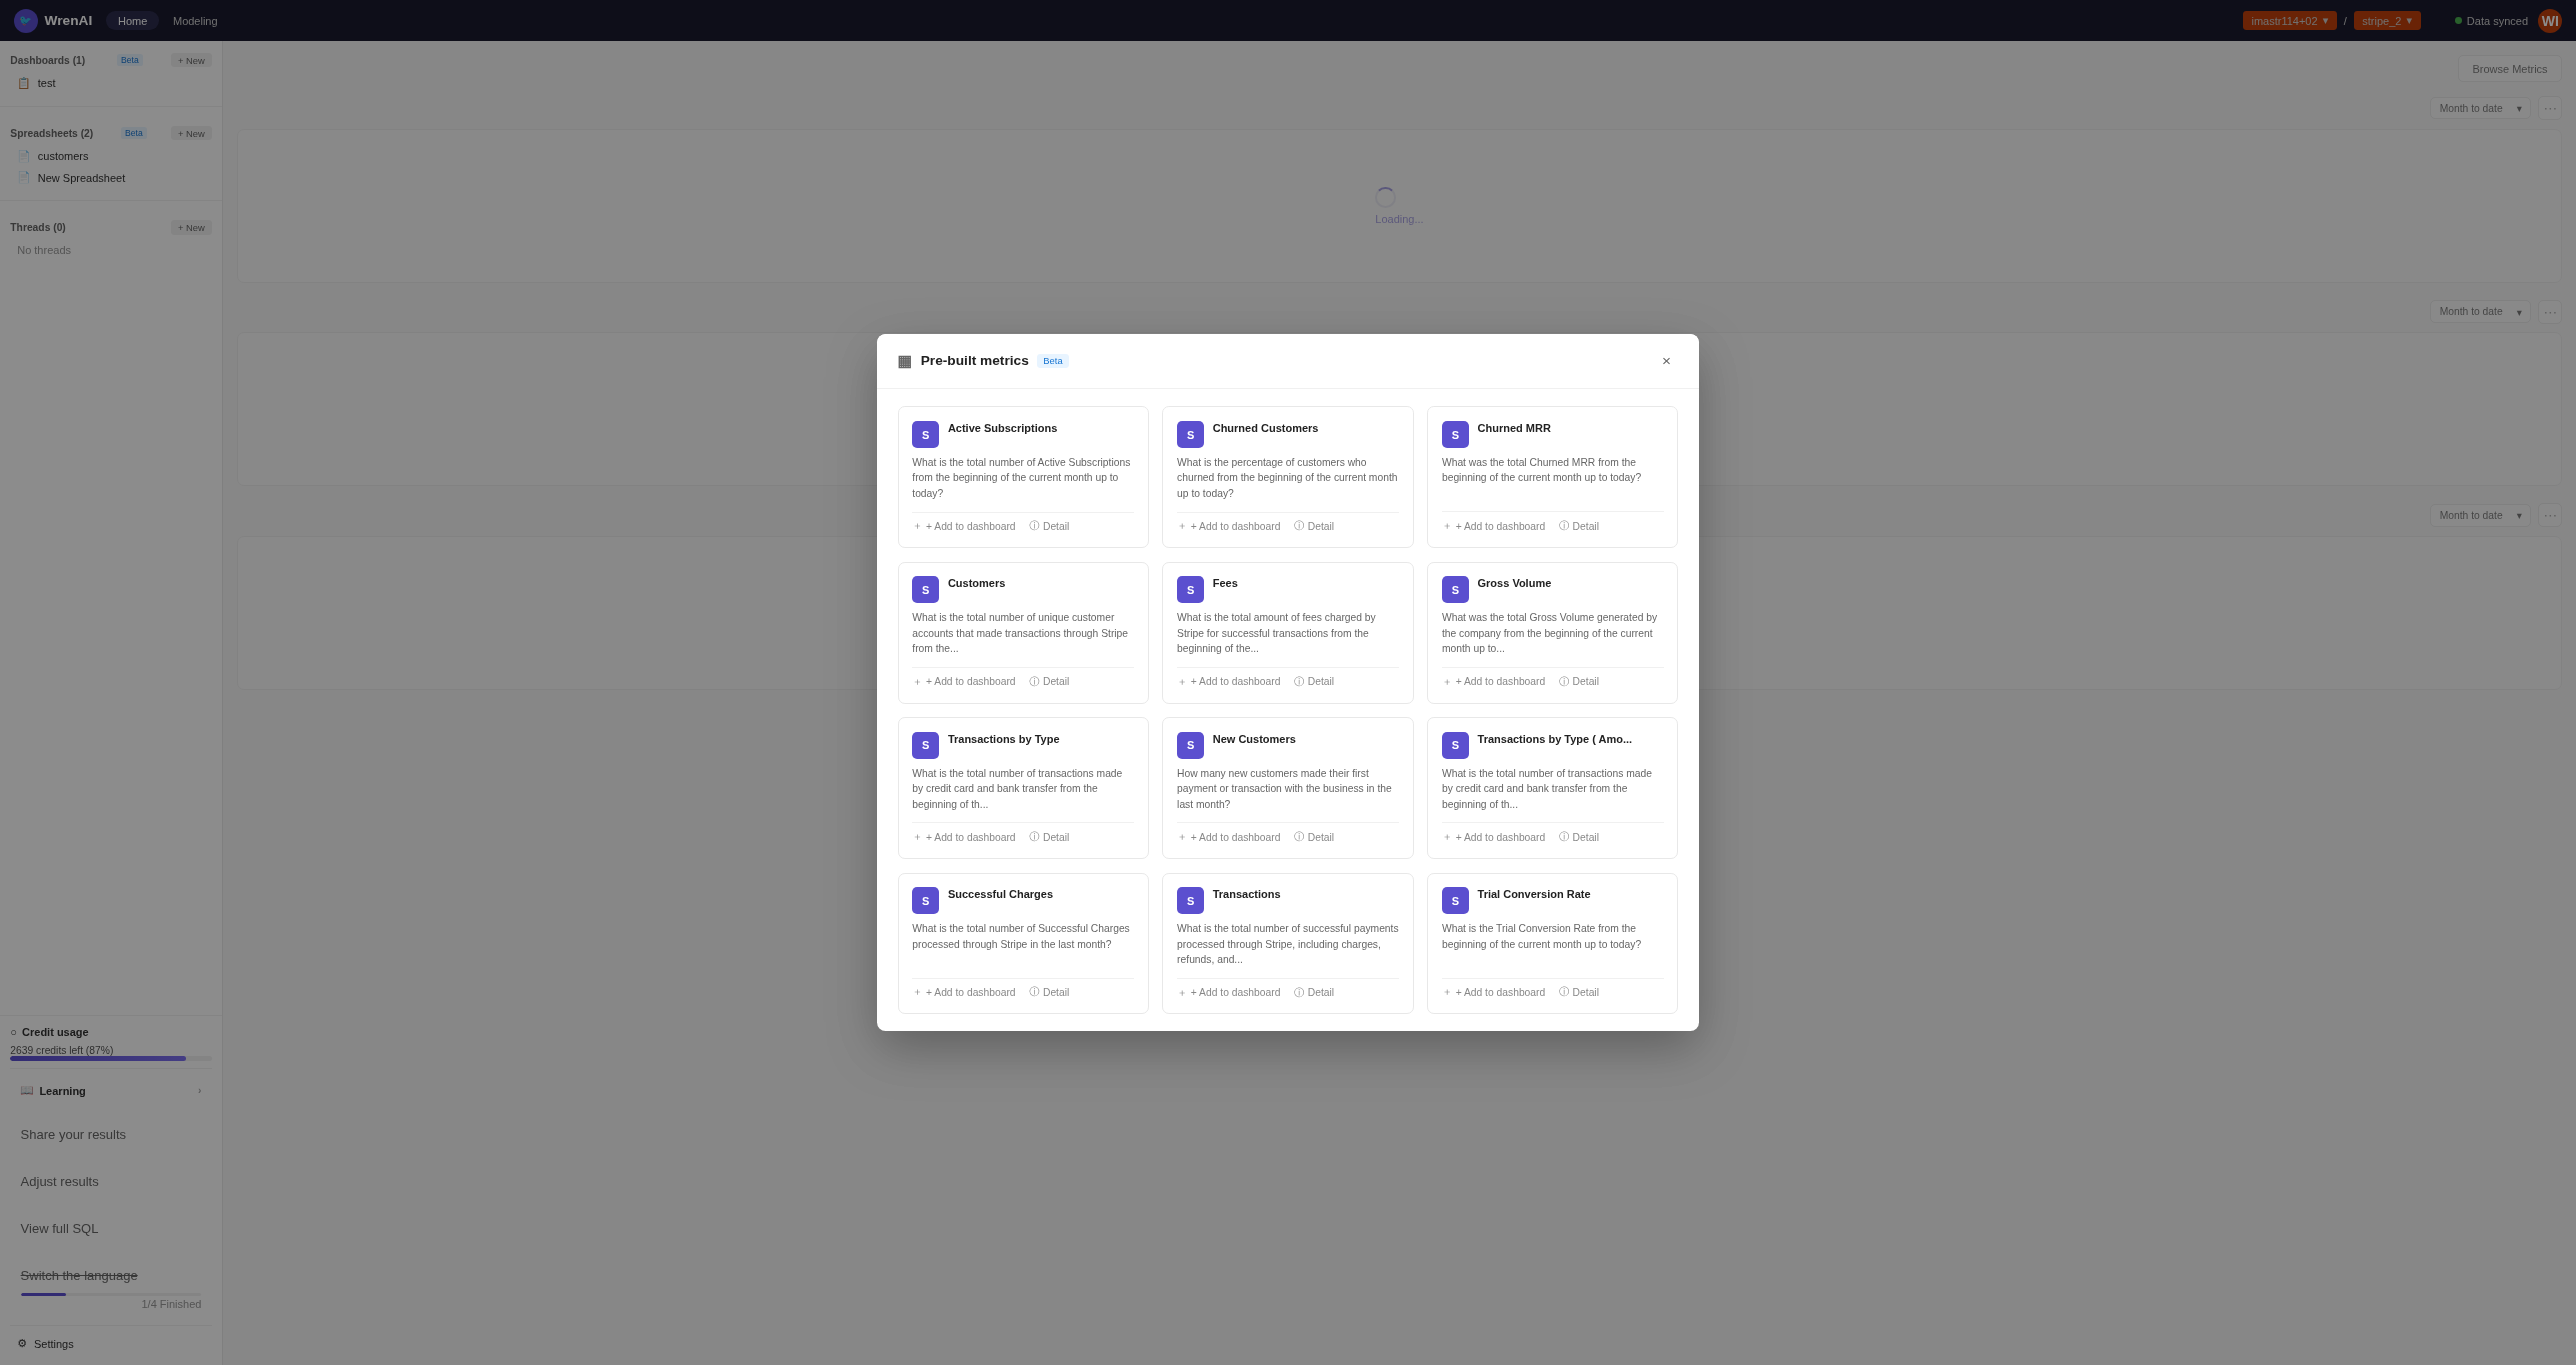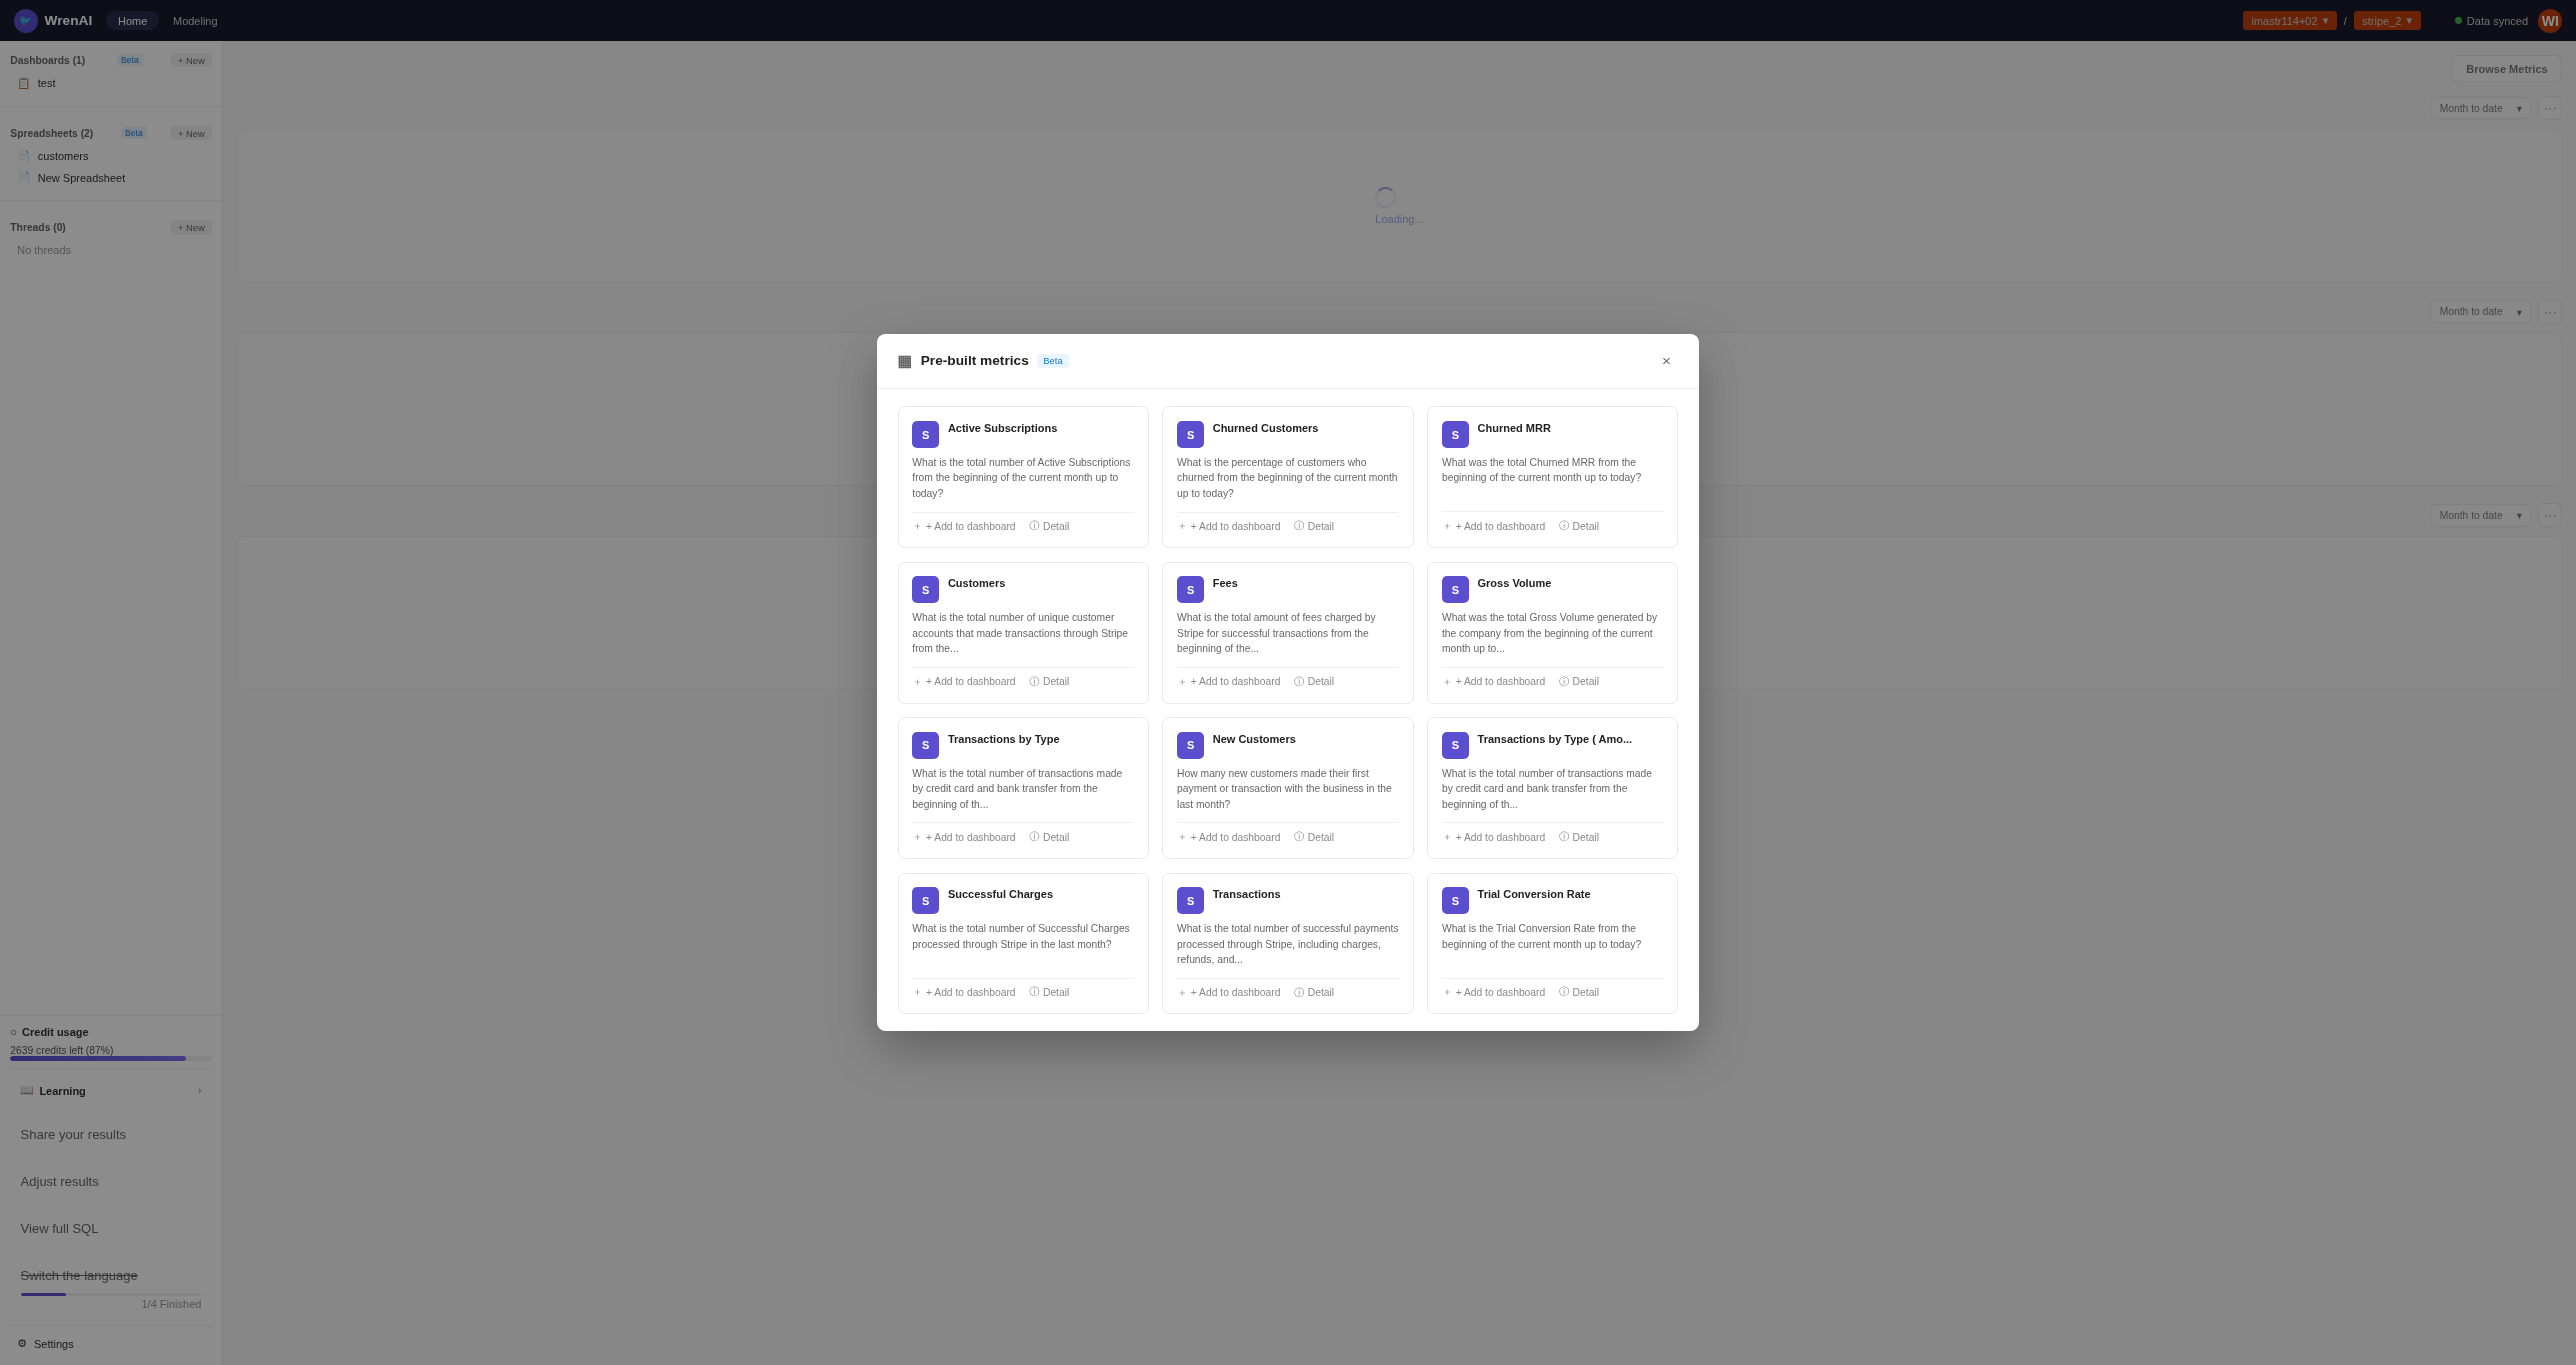--- a/index.html
+++ b/index.html
@@ -47,21 +47,21 @@
     .progress-label { font-size: 11px; color: #999; text-align: right; margin-top: 1.7px; }
 
     
     .main-content {
       position: fixed; top: 41px; left: 223px; right: 0; bottom: 0;
       overflow-y: auto; background: #f8f8f8; padding: 13.7px;
     }
     .main-header { display: flex; justify-content: flex-end; margin-bottom: 13.7px; }
     .browse-btn {
       background: #fff; border: 0.9px solid #ddd; border-radius: 5.1px;
-      padding: 6.9px 13.7px; font-size: 11px; cursor: pointer; font-weight: 700;
+      padding: 6.9px 13.7px; font-size: 11px; cursor: pointer; font-weight: 400;
     }
 
     .dashboard-section { margin-bottom: 17px; }
     .section-header { display: flex; align-items: center; justify-content: space-between; margin-bottom: 8.6px; }
     .section-controls { display: flex; align-items: center; gap: 6.9px; }
     .date-select { border: 0.9px solid #ddd; border-radius: 5.1px; padding: 4.3px 8.6px; font-size: 10.3px; background: #fff; cursor: pointer; display: flex; align-items: center; gap: 14px; }
     .more-btn { width: 24px; height: 24px; display: flex; align-items: center; justify-content: center; border: 0.9px solid #ddd; border-radius: 5.1px; cursor: pointer; background: #fff; font-size: 13.7px; color: #666; }
     .chart-placeholder { background: #fff; border: 0.9px solid #e8e8e8; border-radius: 6.9px; height: 154px; display: flex; align-items: center; justify-content: center; }
     .loading-text { color: #5b4fcf; font-size: 11px; }
     .loading-arc { border: 2.6px solid #e0e0f0; border-top-color: #5b4fcf; border-radius: 50%; width: 20.6px; height: 20.6px; margin-bottom: 5.1px; }

